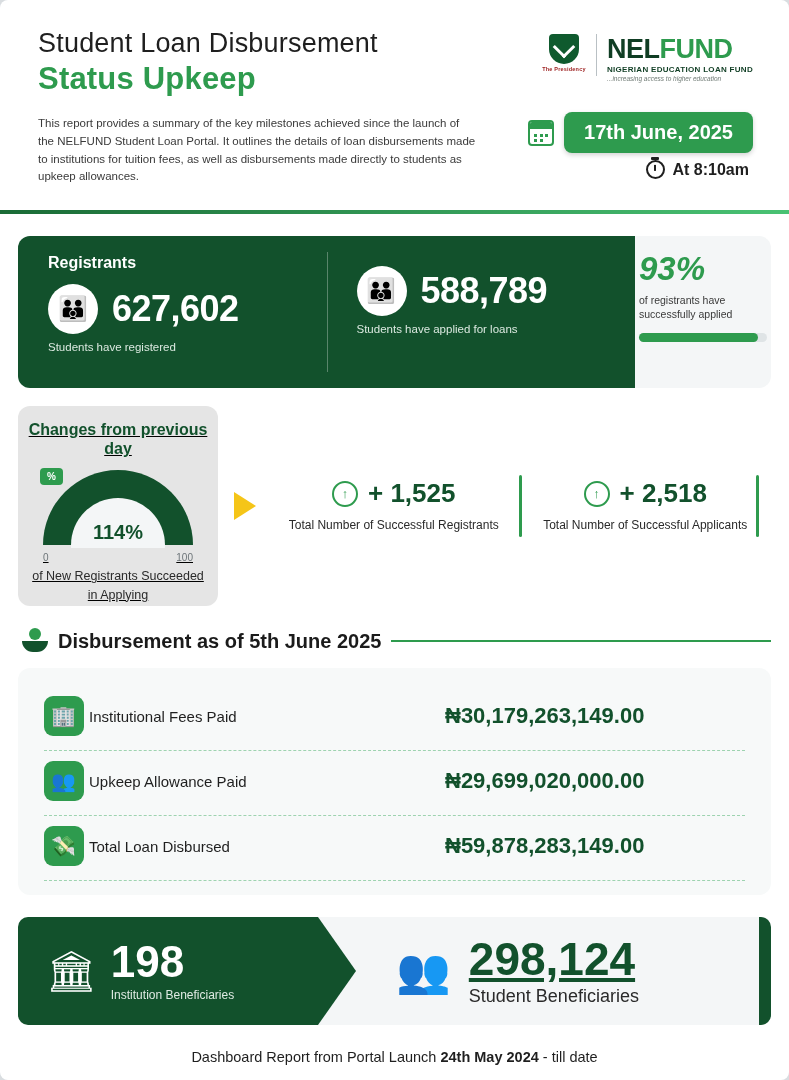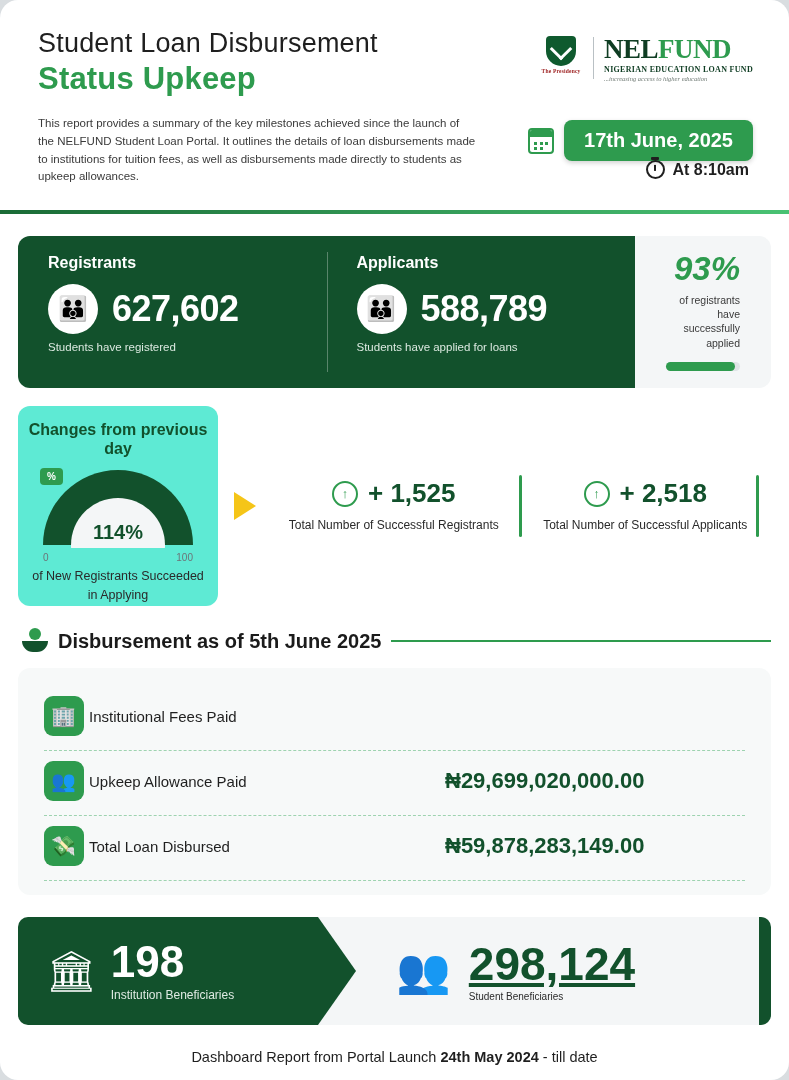--- a/index.html
+++ b/index.html
@@ -5,21 +5,21 @@
   * { box-sizing: border-box; margin: 0; padding: 0; }
   html, body {
     width: 789px; height: 1080px;
     font-family: "Liberation Sans", sans-serif;
     background: #d9dde0;
   }
   .page {
     position: relative;
     width: 789px; height: 1080px;
     background: #ffffff;
-    border-radius: 18px;
+    border-radius: 8px;
     overflow: hidden;
   }
 
   
   .header {
     padding: 28px 34px 10px 38px;
     position: relative;
     height: 208px;
   }
   .title-line1 {
@@ -39,23 +39,22 @@
     margin-top: 18px;
     font-size: 11.5px;
     line-height: 1.55;
     color: #3a3a3a;
     max-width: 440px;
   }
   .logo-box {
     position: absolute;
     top: 34px; right: 36px;
     display: flex;
-    align-items: center;
+    align-items: flex-start;
     gap: 10px;
-    font-family: Liberation Serif, serif;
   }
   .coat {
     width: 44px; height: 44px;
     display: flex; flex-direction: column; align-items: center;
   }
   .coat-shield {
     width: 30px; height: 30px;
     background: #0f5a2e;
     border-radius: 4px 4px 50% 50%;
     position: relative;
@@ -85,21 +84,21 @@
   }
   .logo-text .nel span { color: #2e9b4e; }
   .logo-sub1 {
     font-size: 8px; font-weight: 700; color: #0f3d23; letter-spacing: .3px;
   }
   .logo-sub2 {
     font-size: 6.5px; color: #6f7a74; font-style: italic; margin-top: 1px;
   }
   .date-row {
     position: absolute;
-    right: 36px; top: 120px;
+    right: 36px; top: 112px;
     display: flex; align-items: center; gap: 10px;
   }
   .cal-icon {
     width: 26px; height: 26px;
     border: 2px solid #2e9b4e; border-radius: 4px;
     position: relative;
     background: #fff;
   }
   .cal-icon:before {
     content: ""; position: absolute; left: 0; right: 0; top: 0; height: 7px;
@@ -189,22 +188,22 @@
   .stat-num {
     color: #ffffff; font-size: 36px; font-weight: 800; letter-spacing: -.5px;
   }
   .stat-sub {
     color: #dbe9e0; font-size: 11.5px; margin-top: 7px;
   }
   .stats-light {
     width: 136px;
     background: #f4f6f7;
     border-radius: 0 12px 12px 0;
-    padding: 16px 31px;
-    text-align: right;
+    padding: 16px 4px;
+    text-align: left;
   }
   .pct {
     color: #2e9b4e; font-size: 33px; font-weight: 800; font-style: italic;
     line-height: 1;
   }
   .pct-sub {
     font-size: 10.5px; color: #3a3a3a; margin-top: 8px; line-height: 1.35;
   }
   .bar-track {
     margin-top: 12px; height: 9px; border-radius: 5px; background: #dfe4e6;
@@ -214,25 +213,26 @@
   }
 
   
   .changes-row {
     display: flex; align-items: center;
     margin: 18px 18px 0 18px;
     height: 200px;
   }
   .gauge-card {
     width: 200px; height: 200px;
-    background: #5eead4;
+    background: #e5e5e5;
     border-radius: 12px;
     padding: 14px 10px;
     text-align: center;
     position: relative;
+    text-decoration: underline;
   }
   .gauge-title {
     color: #12512c; font-size: 16px; font-weight: 800; line-height: 1.2;
   }
   .pct-badge {
     position: absolute; left: 22px; top: 62px;
     background: #2e9b4e; color: #fff; font-size: 10px; font-weight: 700;
     border-radius: 4px; padding: 3px 7px;
   }
   .gauge-wrap {
@@ -366,21 +366,21 @@
   }
   .bank-ico { font-size: 40px; color: #fff; line-height: 1; }
   .bene-num-l { font-size: 44px; font-weight: 800; color: #fff; line-height: 1; }
   .bene-sub-l { font-size: 12px; color: #dfeae3; margin-top: 4px; }
   .bene-right {
     flex: 1; display: flex; align-items: center; gap: 18px;
     padding-left: 78px;
   }
   .people-ico { font-size: 44px; color: #12512c; line-height: 1; }
   .bene-num-r { font-size: 46px; font-weight: 800; color: #12512c; line-height: 1; text-decoration: underline; }
-  .bene-sub-r { font-size: 10px; color: #2a2a2a; margin-top: 4px; }
+  .bene-sub-r { font-size: 18px; color: #2a2a2a; margin-top: 4px; }
   .bene-bar {
     position: absolute; right: 0; top: 0; bottom: 0; width: 12px; background: #12512c;
   }
 
   .footer {
     text-align: center;
     font-size: 14.5px;
     color: #1f1f1f;
     margin-top: 24px;
   }
@@ -424,21 +424,20 @@
     <div class="stats-dark">
       <div class="stat-col">
         <div class="stat-title">Registrants</div>
         <div class="stat-mid">
           <div class="circ-icon">👪</div>
           <div class="stat-num">627,602</div>
         </div>
         <div class="stat-sub">Students have registered</div>
       </div>
       <div class="stat-col">
-        <div class="stat-title">Applicants</div>
         <div class="stat-mid">
           <div class="circ-icon">👪</div>
           <div class="stat-num">588,789</div>
         </div>
         <div class="stat-sub">Students have applied for loans</div>
       </div>
     </div>
     <div class="stats-light">
       <div class="pct">93%</div>
       <div class="pct-sub">of registrants have successfully applied</div>
@@ -490,20 +489,21 @@
         <div class="palm"></div>
     </div>
     <div class="disb-title">Disbursement as of 5th June 2025</div>
     <div class="disb-line"></div>
   </div>
 
   <div class="disb-card">
     <div class="disb-row">
       <div class="disb-ico">🏢</div>
       <div class="disb-label">Institutional Fees Paid</div>
+      <div class="disb-val">₦30,179,263,149.00</div>
     </div>
     <div class="disb-row">
       <div class="disb-ico">👥</div>
       <div class="disb-label">Upkeep Allowance Paid</div>
       <div class="disb-val">₦29,699,020,000.00</div>
     </div>
     <div class="disb-row">
       <div class="disb-ico">💸</div>
       <div class="disb-label">Total Loan Disbursed</div>
       <div class="disb-val">₦59,878,283,149.00</div>

